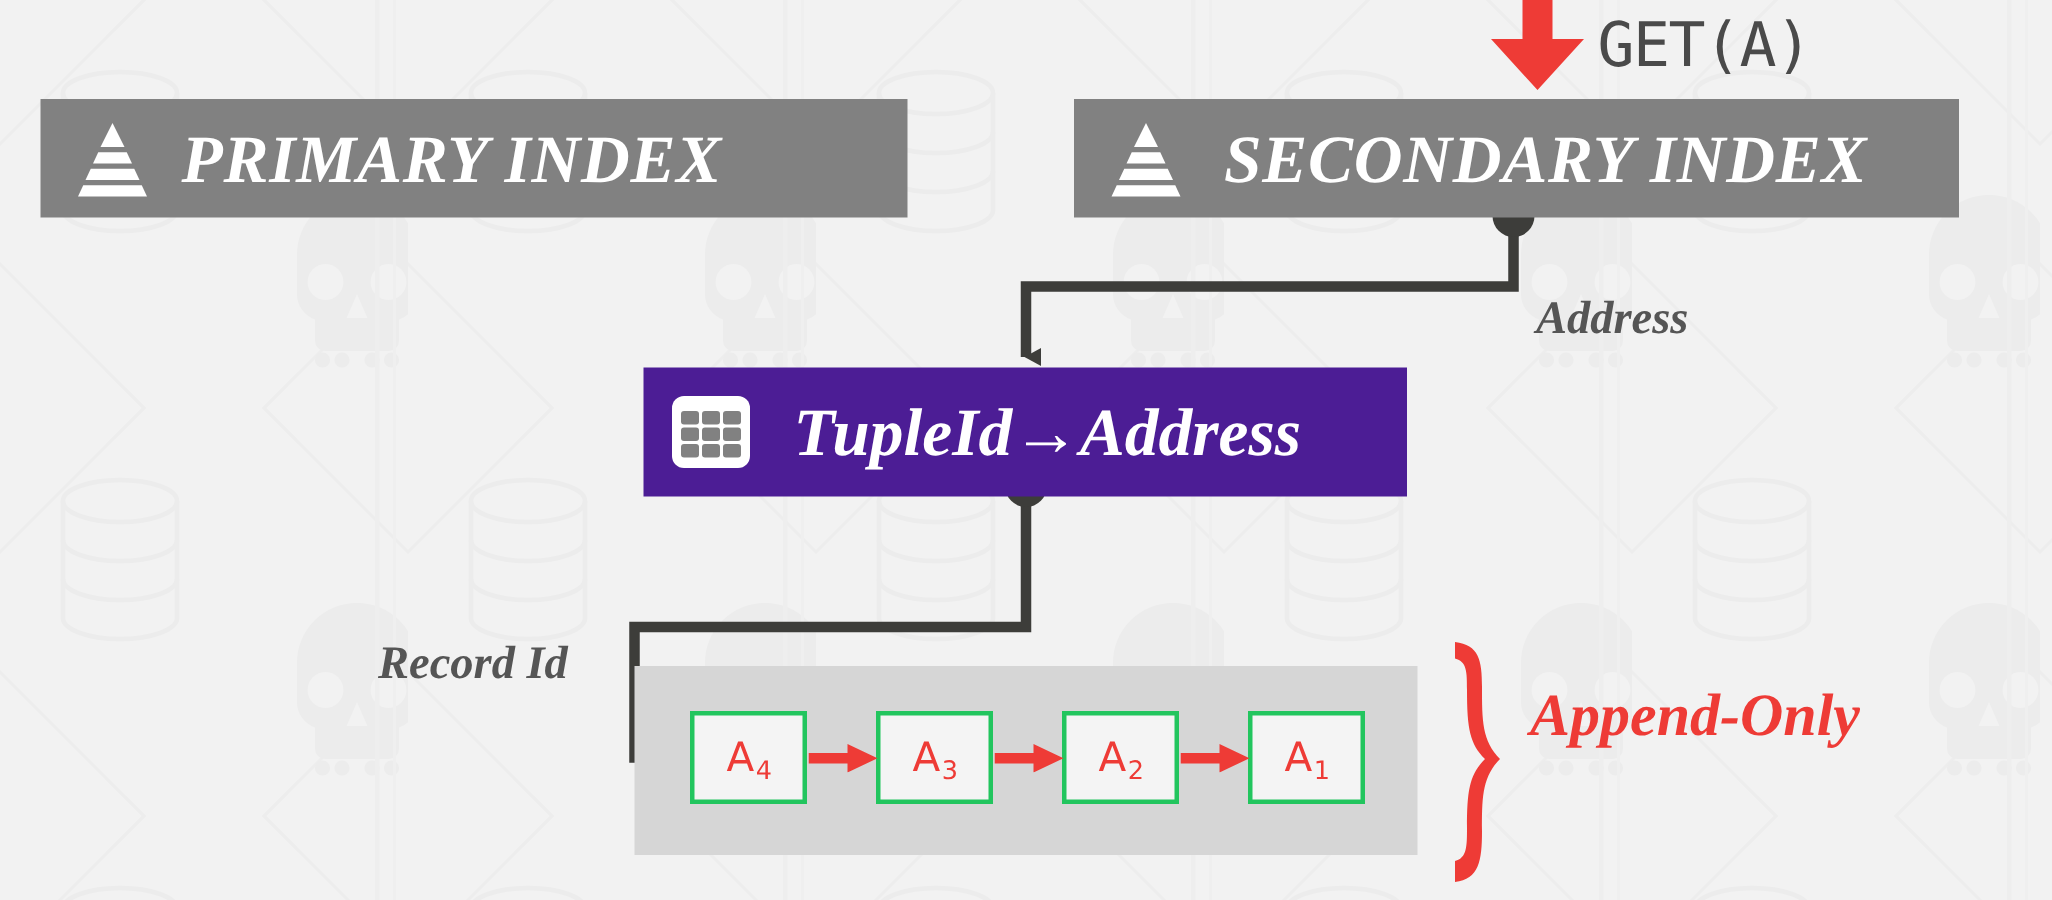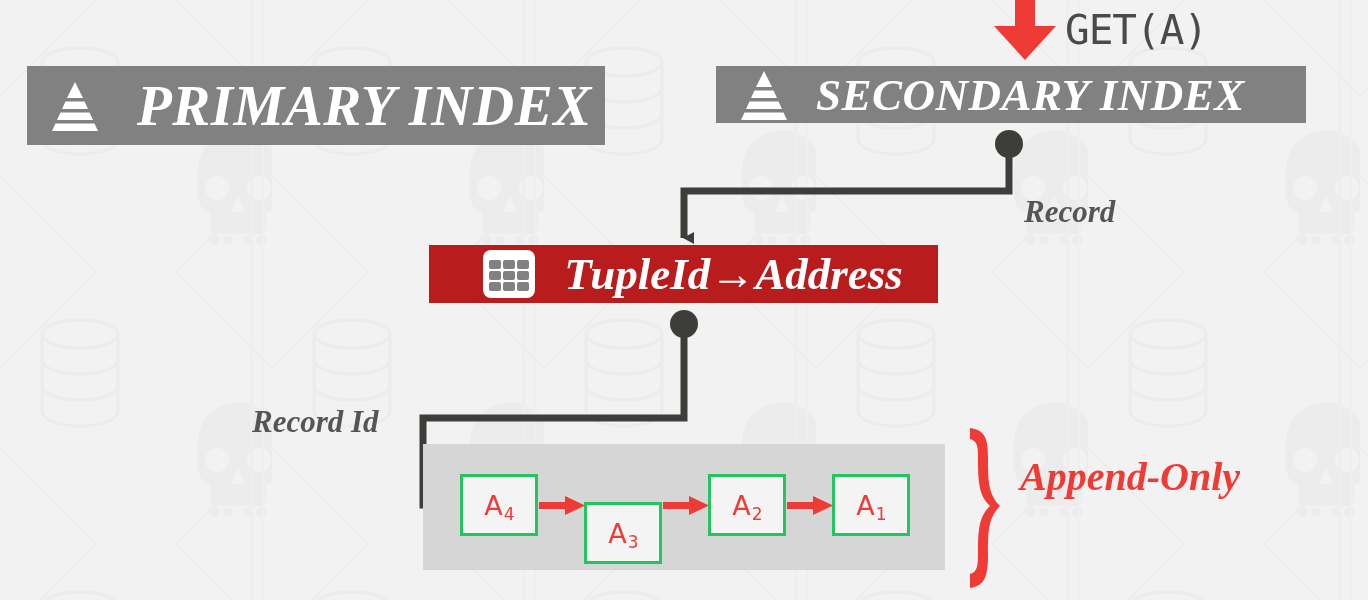--- a/index.html
+++ b/index.html
@@ -46,45 +46,44 @@
     letter-spacing: 0.5px;
     white-space: nowrap;
   }
   #primary-index {
     left: 27px;
     top: 66px;
     width: 578px;
     height: 79px;
     padding-left: 22px;
   }
-  #primary-index .bar-label { font-size: 57px; margin-left: 36px; }
+  #primary-index .bar-label { font-size: 45px; margin-left: 20px; }
   #secondary-index {
     left: 716px;
     top: 66px;
     width: 590px;
-    height: 57px;
+    height: 79px;
     padding-left: 22px;
   }
   #secondary-index .bar-label { font-size: 45px; margin-left: 26px; }
 
   .pyramid-icon { width: 52px; height: 52px; display: block; flex: 0 0 auto; }
 
   
   #mapping-box {
     position: absolute;
     left: 429px;
     top: 245px;
     width: 509px;
-    height: 58px;
-    background: #b91c1c;
+    height: 86px;
+    background: #4c1d95;
     display: flex;
     align-items: center;
     padding-left: 16px;
     box-sizing: border-box;
-    justify-content: center;
   }
   #mapping-box .bar-label {
     color: #ffffff;
     font-style: italic;
     font-weight: bold;
     font-size: 45px;
     font-family: "Liberation Serif", serif;
     margin-left: 26px;
     white-space: nowrap;
   }
@@ -100,21 +99,21 @@
   
   .edge-label {
     position: absolute;
     color: #555555;
     font-family: "Liberation Serif", serif;
     font-style: italic;
     font-weight: bold;
     white-space: nowrap;
   }
   #tupleid-label { left: 1024px; top: 194px; font-size: 31px; }
-  #recordid-label { left: 252px; top: 404px; font-size: 31px; }
+  #recordid-label { left: 252px; top: 424px; font-size: 31px; }
 
   
   #get-label {
     position: absolute;
     left: 1065px;
     top: 6px;
     font-family: "DejaVu Sans Mono", monospace;
     font-size: 41px;
     color: #4a4a4a;
     letter-spacing: -1px;
@@ -156,21 +155,21 @@
     line-height: 1;
   }
   .version-box .ver-text sub {
     font-size: 17px;
     vertical-align: baseline;
     position: relative;
     top: 5px;
     left: 1px;
   }
   #ver-box-0 { left: 460px; }
-  #ver-box-1 { left: 584px; margin-top: 28px; }
+  #ver-box-1 { left: 584px; }
   #ver-box-2 { left: 708px; }
   #ver-box-3 { left: 832px; align-items: center; }
 
   .chain-arrow {
     position: absolute;
     top: 496px;
     width: 46px;
     height: 19px;
   }
   #chain-arrow-0 { left: 539px; }
@@ -274,21 +273,21 @@
   <div class="index-bar" id="secondary-index">
     <svg class="pyramid-icon" viewBox="0 0 52 52">
       <path d="M 26 2 L 34 18 L 18 18 Z" fill="#ffffff"></path>
       <path d="M 16.5 21.5 L 35.5 21.5 L 39 29 L 13 29 Z" fill="#ffffff"></path>
       <path d="M 11.5 32.5 L 40.5 32.5 L 44 40 L 8 40 Z" fill="#ffffff"></path>
       <path d="M 6.5 43.5 L 45.5 43.5 L 49 51 L 3 51 Z" fill="#ffffff"></path>
     </svg>
     <span class="bar-label">SECONDARY INDEX</span>
   </div>
 
-  <div class="edge-label" id="tupleid-label">Record</div>
+  <div class="edge-label" id="tupleid-label">Address</div>
 
   <div id="mapping-box">
     <svg class="table-icon" viewBox="0 0 58 58">
       <rect x="3" y="5" width="52" height="48" rx="8" ry="8" fill="#ffffff"></rect>
       <g fill="#818181">
         <rect x="9" y="15" width="12" height="9" rx="2"></rect>
         <rect x="23" y="15" width="12" height="9" rx="2"></rect>
         <rect x="37" y="15" width="12" height="9" rx="2"></rect>
         <rect x="9" y="26" width="12" height="9" rx="2"></rect>
         <rect x="23" y="26" width="12" height="9" rx="2"></rect>

